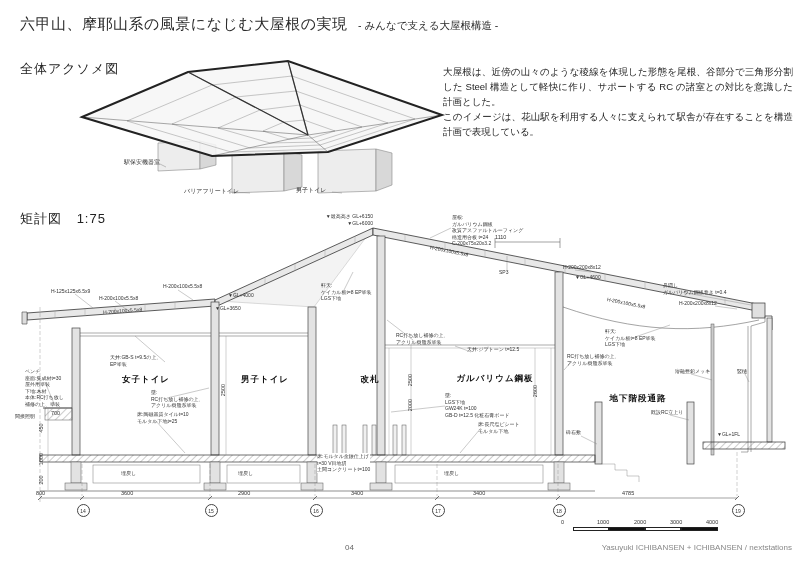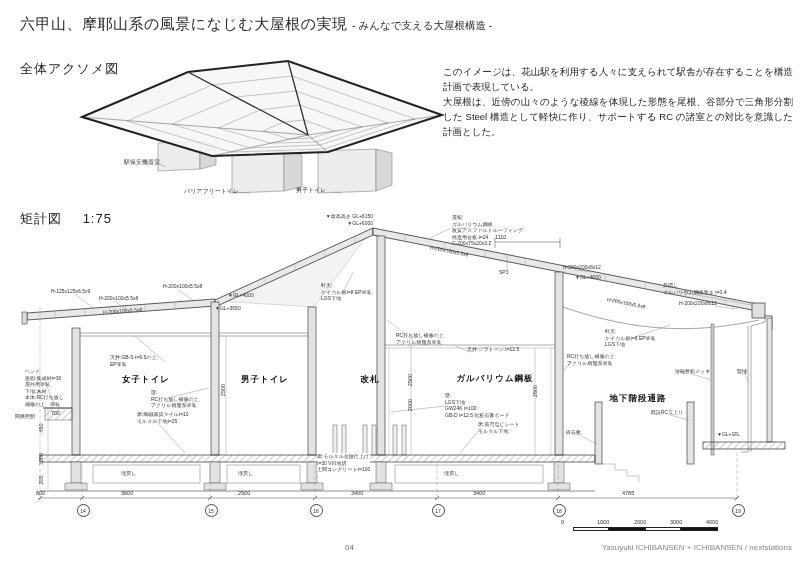--- a/index.html
+++ b/index.html
@@ -12,21 +12,21 @@
   .c{}
   .r{text-align:right}
   .dim{font-size:5.5px;color:#333}
   .room{font-size:8.5px;font-weight:bold;letter-spacing:1px;color:#111;text-align:center}
   .rot{transform:rotate(-90deg);transform-origin:center;width:30px;text-align:center}
   .slope-r{transform:rotate(11.3deg);transform-origin:left center}
   .slope-l{transform:rotate(-4.3deg);transform-origin:left center}
   .bubble{width:11px;height:11px;border:1px solid #444;border-radius:50%;background:#fff;
           font-size:5px;color:#333;display:flex;align-items:center;justify-content:center}
   .title-big{font-size:15px;color:#2b2b2b;letter-spacing:.5px}
-  .title-sub{font-size:10.5px;color:#2b2b2b;}
+  .title-sub{font-size:10.5px;color:#2b2b2b;margin-left:6px}
   .caption{font-size:13px;color:#222;letter-spacing:1px}
   .desc{font-size:9.5px;line-height:1.58;color:#222;text-align:justify}
   .desc p{margin:0}
   .footer{font-size:8px;color:#666}
   .credit{font-size:8px;color:#888}
   .sb-seg{position:absolute;top:0;height:4px;border:.7px solid #222;box-sizing:border-box}
 </style>
 </head>
 <body>
 
@@ -77,27 +77,27 @@
       <line x1="160" y1="137" x2="180" y2="138"></line>
       <line x1="262" y1="137" x2="272" y2="138"></line>
     </g>
   </svg>
   <div class="abs t6" style="left:54px;top:104px">駅保安機器室</div>
   <div class="abs t6" style="left:114px;top:133px">バリアフリートイレ</div>
   <div class="abs t6" style="left:226px;top:132px">男子トイレ</div>
 </div>
 
 <div class="abs desc" style="left:443px;top:64px;width:350px">
+  <p>大屋根は、近傍の山々のような稜線を体現した形態を尾根、谷部分で三角形分割した Steel 構造として軽快に作り、サポートする RC の諸室との対比を意識した計画とした。</p>
   <p>このイメージは、花山駅を利用する人々に支えられて駅舎が存在することを構造計画で表現している。</p>
-  <p>大屋根は、近傍の山々のような稜線を体現した形態を尾根、谷部分で三角形分割した Steel 構造として軽快に作り、サポートする RC の諸室との対比を意識した計画とした。</p>
 </div>
 
 <div class="abs caption" style="left:20px;top:210px;white-space:nowrap">
   <span>矩計図</span>
-  <span style="margin-left:16px">1:75</span>
+  <span style="margin-left:10px">1:75</span>
 </div>
 
 <div class="abs" style="left:15px;top:212px;width:775px;height:345px">
   <svg width="775" height="345" viewBox="0 0 775 345">
     <defs>
       <pattern id="hat" width="5" height="5" patternTransform="rotate(45)" patternUnits="userSpaceOnUse">
         <line x1="0" y1="0" x2="0" y2="5" stroke="#999" stroke-width="1"></line>
       </pattern>
     </defs>
 

